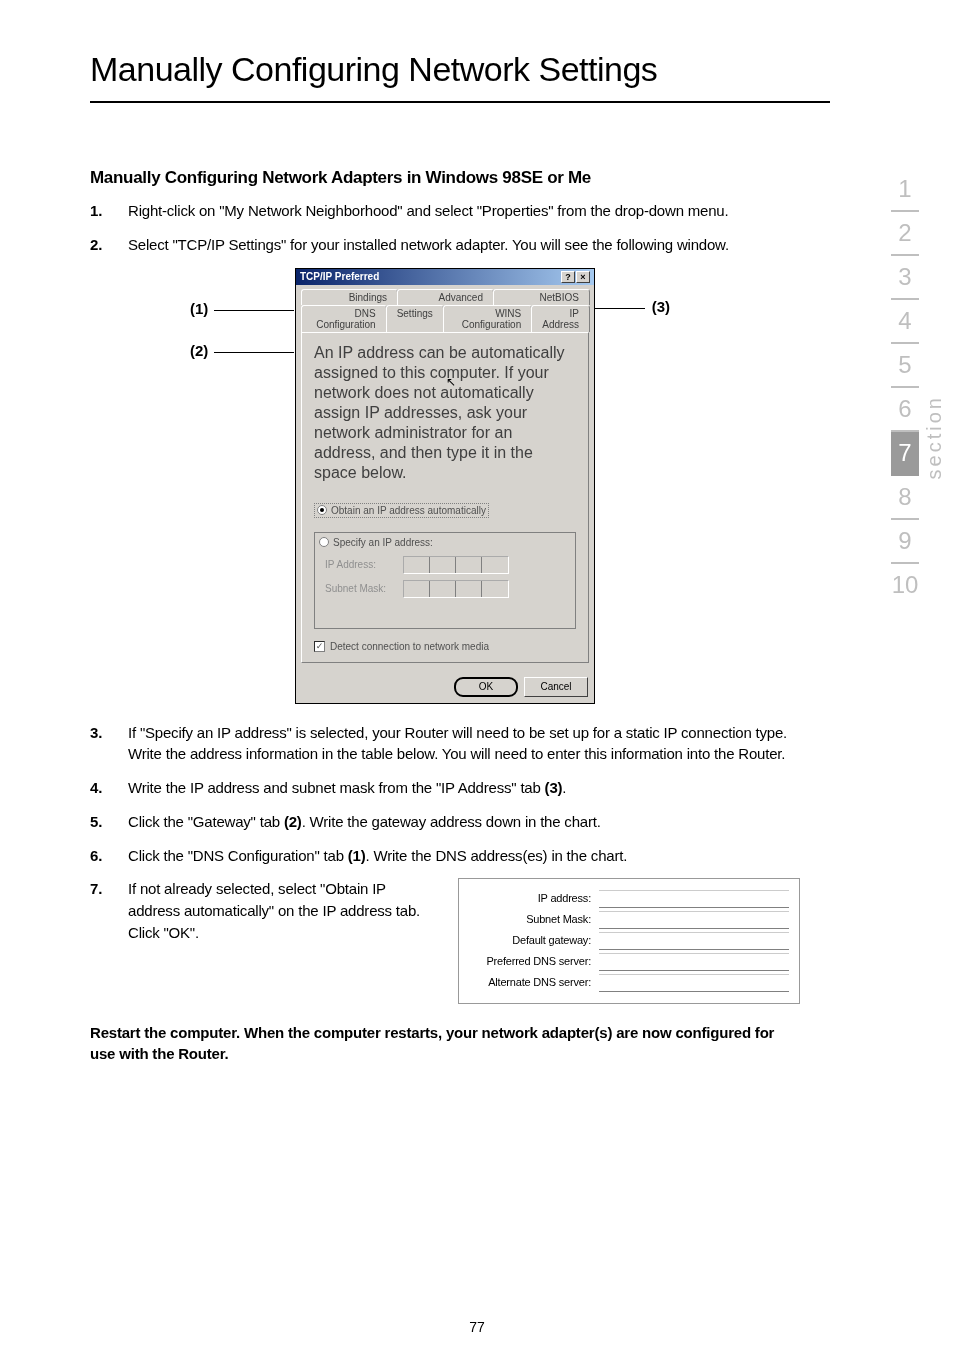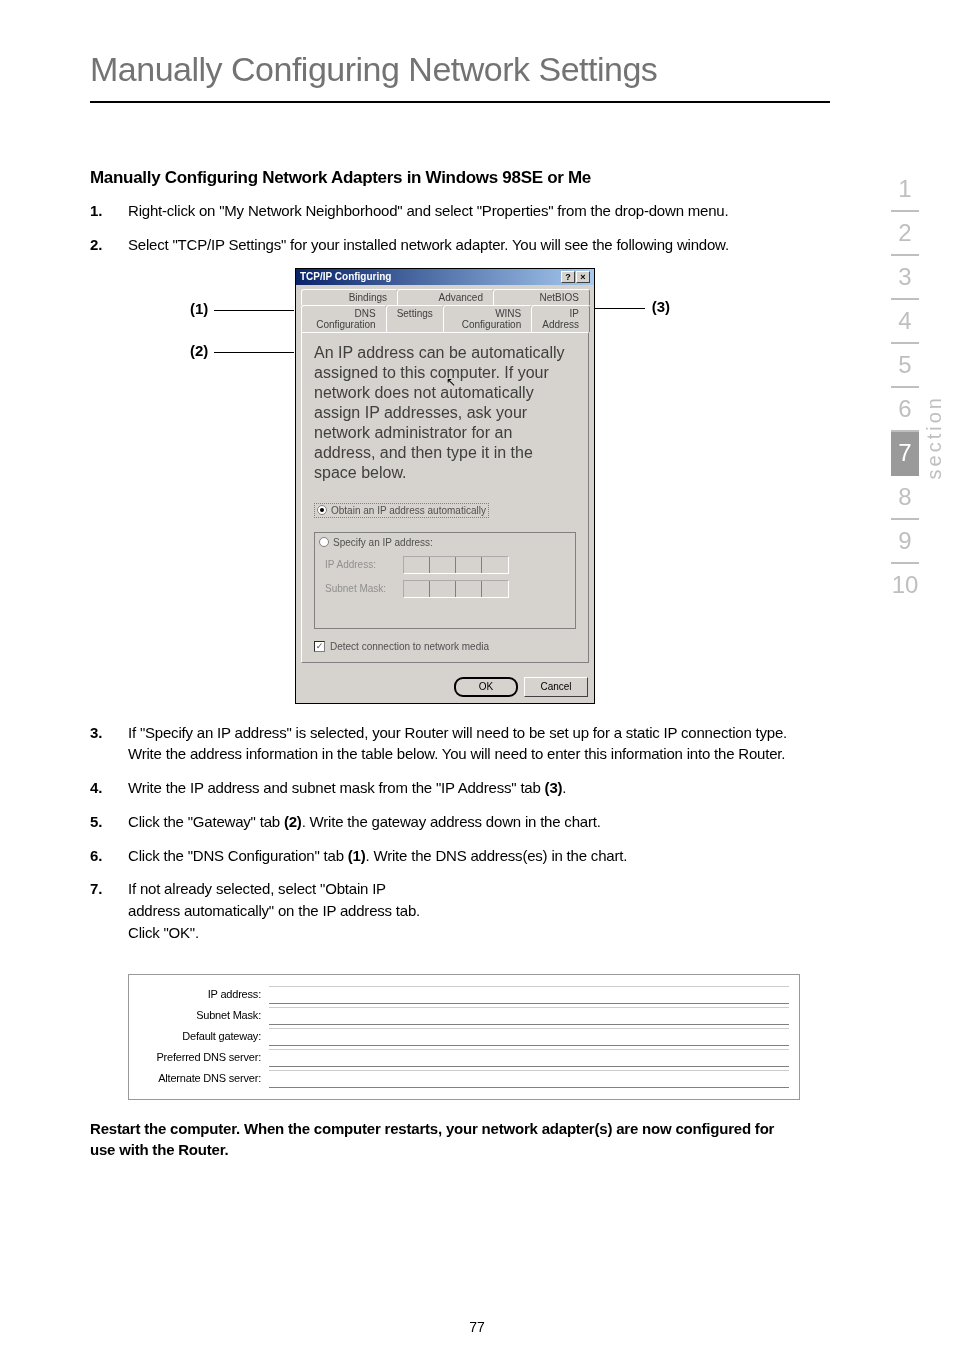--- a/index.html
+++ b/index.html
@@ -6,21 +6,21 @@
     body {
       width: 954px;
       height: 1363px;
       background: #fff;
       font-family: Arial, Helvetica, sans-serif;
       position: relative;
       padding: 50px 70px 40px 90px;
     }
     .page-title {
       font-size: 34px;
-      color: #737373;
+      color: #000000;
       font-weight: 300;
       letter-spacing: -0.5px;
       margin-bottom: 12px;
     }
     .title-rule {
       height: 2px;
       background: #000;
       margin-bottom: 65px;
       width: 740px;
     }
@@ -146,21 +146,20 @@
       height: 1px;
     }
     .cursor {
       position: absolute;
       font-size: 12px;
       color: #000;
     }
     .step7-wrap {
       display: flex;
       gap: 30px;
-      flex-direction: column;
     }
     .step7-left { width: 300px; }
     .form-box {
       border: 1px solid #999;
       padding: 8px 10px;
       font-family: Tahoma, sans-serif;
       font-size: 11px;
       flex: 1;
     }
     .form-row {
@@ -253,21 +252,21 @@
   <div class="dialog-wrap">
     <div class="callout" style="left:100px; top:32px;">(1)</div>
     <div class="callout-line" style="left:124px; top:42px; width:80px;"></div>
     <div class="callout" style="left:100px; top:74px;">(2)</div>
     <div class="callout-line" style="left:124px; top:84px; width:80px;"></div>
     <div class="callout" style="right:130px; top:30px;">(3)</div>
     <div class="callout-line" style="right:155px; top:40px; width:55px;"></div>
 
     <div class="dialog">
       <div class="titlebar">
-        <span>TCP/IP Configuring</span>
+        <span>TCP/IP Preferred</span>
         <div class="titlebar-btns">
           <div class="titlebar-btn">?</div>
           <div class="titlebar-btn">×</div>
         </div>
       </div>
       <div class="tabs-area">
         <div class="tab-row">
           <div class="tab" style="flex:1">Bindings</div>
           <div class="tab" style="flex:1">Advanced</div>
           <div class="tab" style="flex:1">NetBIOS</div>

